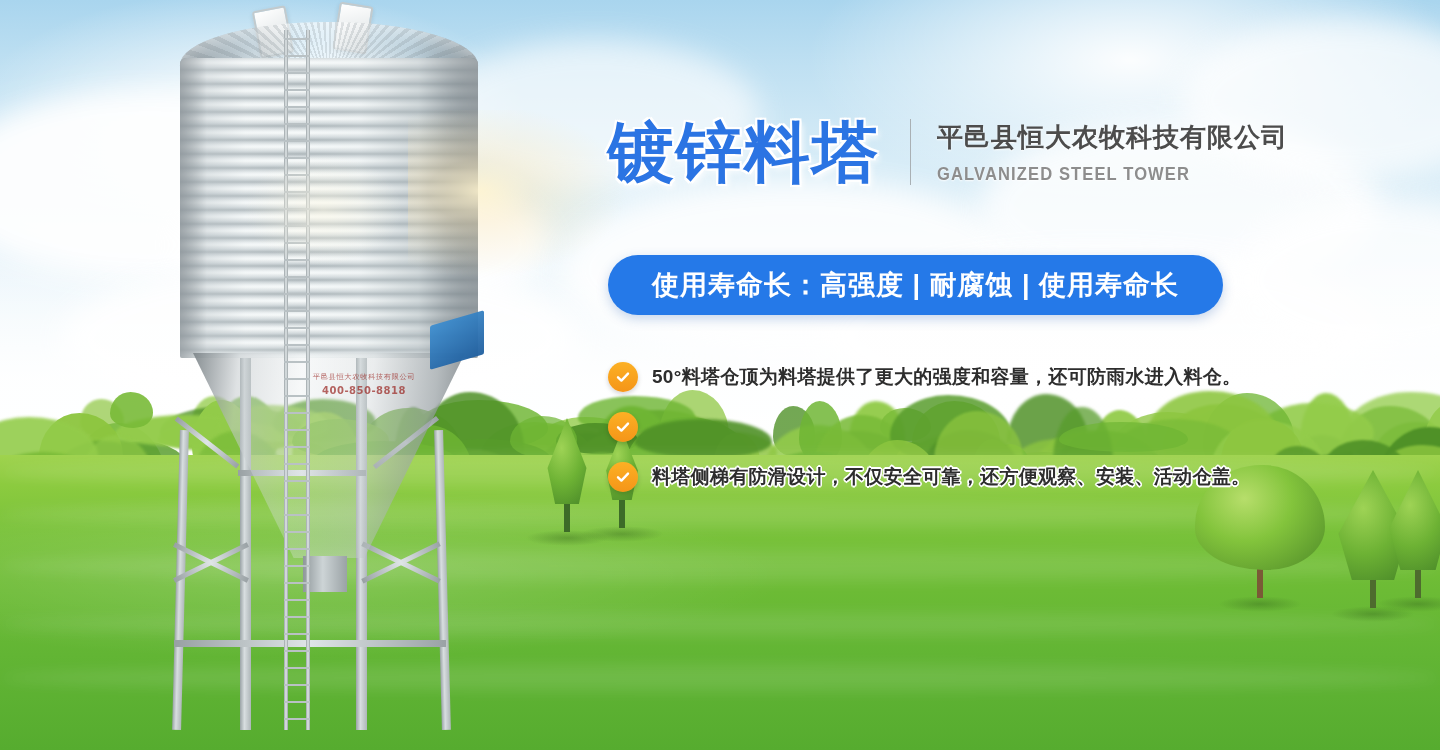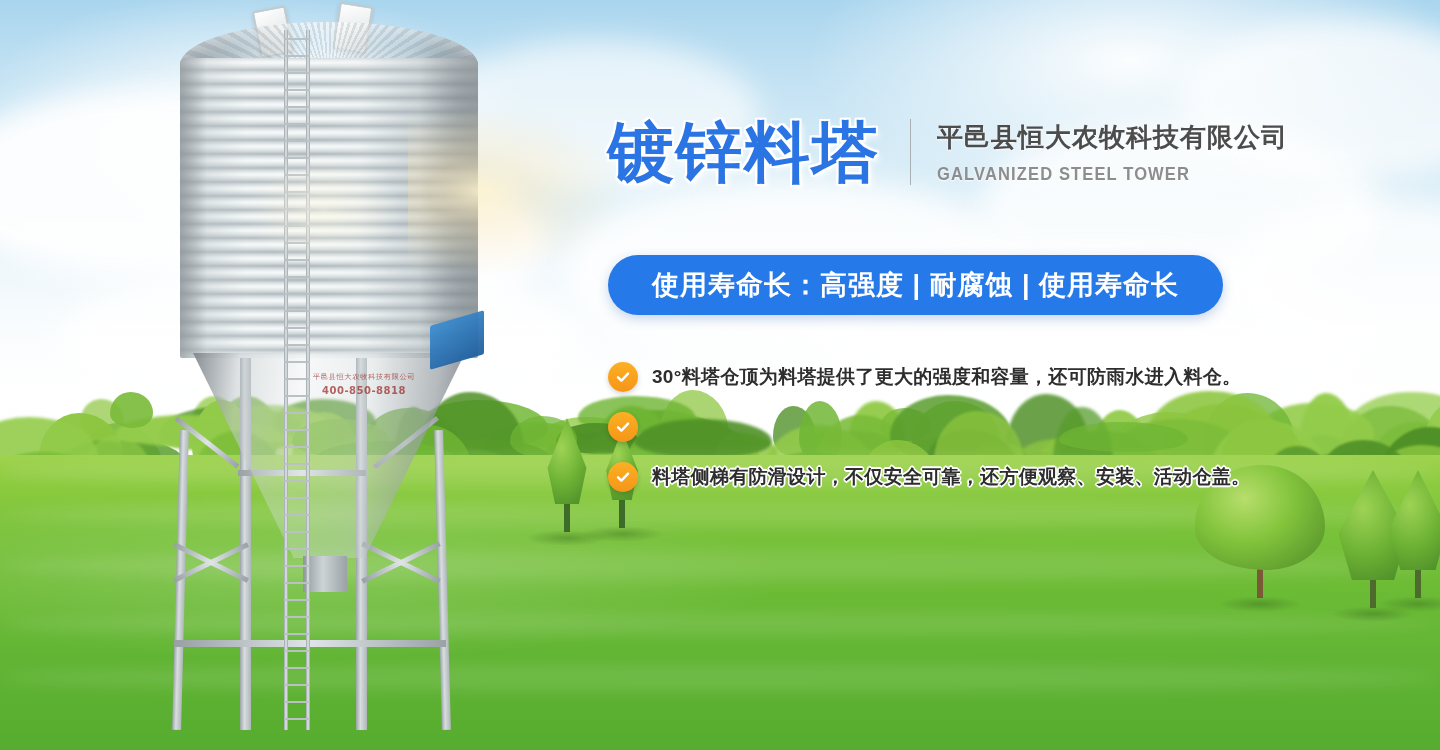--- a/index.html
+++ b/index.html
@@ -498,21 +498,21 @@
       <span class="pill-text">使用寿命长：高强度 | 耐腐蚀 | 使用寿命长</span>
     </div>
 
     <div class="features" id="features">
         <div class="feature">
           <span class="tick">
             <svg width="18" height="18" viewBox="0 0 18 18">
               <path d="M4 9.3 L7.4 12.6 L14 5.6" fill="none" stroke="#ffffff" stroke-width="2.4" stroke-linecap="round" stroke-linejoin="round"></path>
             </svg>
           </span>
-          <span class="feature-text">30°料塔仓顶为料塔提供了更大的强度和容量，还可防雨水进入料仓。</span>
+          <span class="feature-text">50°料塔仓顶为料塔提供了更大的强度和容量，还可防雨水进入料仓。</span>
         </div>
         <div class="feature">
           <span class="tick">
             <svg width="18" height="18" viewBox="0 0 18 18">
               <path d="M4 9.3 L7.4 12.6 L14 5.6" fill="none" stroke="#ffffff" stroke-width="2.4" stroke-linecap="round" stroke-linejoin="round"></path>
             </svg>
           </span>
         </div>
         <div class="feature">
           <span class="tick">

